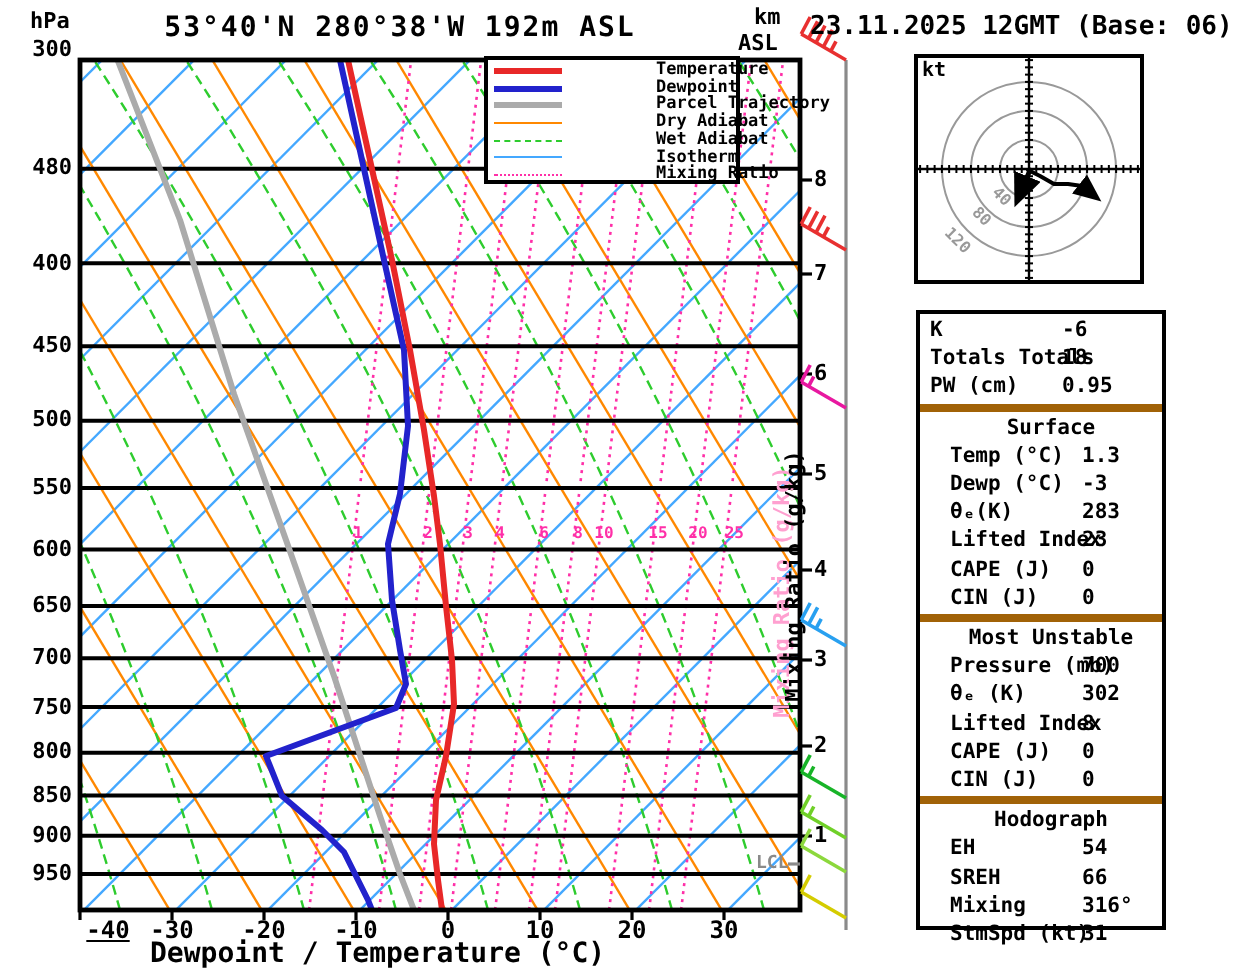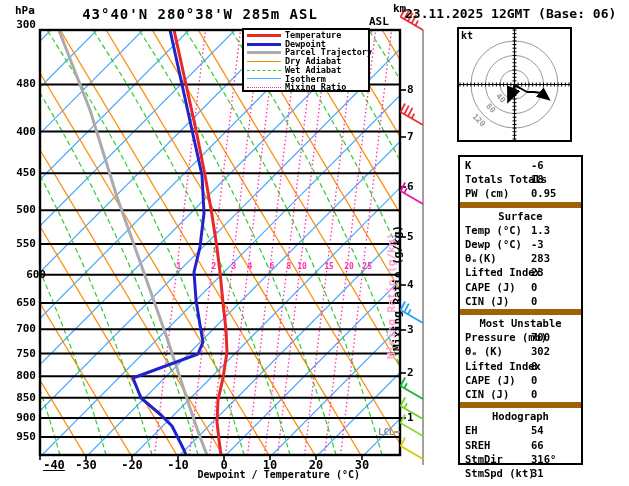--- a/index.html
+++ b/index.html
@@ -4,41 +4,41 @@
 <style>
   html,body{margin:0;padding:0;background:#fff;}
   .stage{position:relative;width:629px;height:486px;background:#ffffff;overflow:hidden;
          font-family:"DejaVu Sans Mono","Liberation Mono",monospace;color:#000;}
   .stage *{box-sizing:border-box;}
   svg{position:absolute;left:0;top:0;}
   .lbl{position:absolute;font-weight:bold;white-space:pre;}
   .title{left:40px;top:6px;width:320px;text-align:center;font-size:14px;letter-spacing:1px;}
   .date{left:405px;top:6px;font-size:13px;}
   .hpa{left:15px;top:4px;font-size:11px;}
-  .km{left:393px;top:2px;font-size:11px;}
+  .km{left:377px;top:2px;font-size:11px;}
   .asl{left:369px;top:15px;font-size:11px;}
-  .xaxis-title{left:60px;top:469px;width:300px;text-align:right;font-size:10px;}
+  .xaxis-title{left:75px;top:469px;width:300px;text-align:left;font-size:14px;}
   .footer{left:443px;top:470px;font-size:12px;}
   .kt{left:461px;top:30px;font-size:10px;}
   .lcl{left:378px;top:427px;font-size:9px;color:#8a8a8a;}
   .p-lbl{position:absolute;width:30px;text-align:right;font-size:11px;font-weight:bold;}
   .x-lbl{position:absolute;width:40px;text-align:center;font-size:12px;font-weight:bold;top:458px;}
   .km-lbl{position:absolute;left:407px;width:20px;font-size:11px;font-weight:bold;}
   .mr-lbl{position:absolute;font-size:8px;font-weight:bold;top:262px;}
   .vert{position:absolute;font-weight:bold;font-size:11px;white-space:nowrap;
         transform:translate(-50%,-50%) rotate(-90deg);}
   .legend{position:absolute;left:242px;top:28px;width:128px;height:64px;background:#fff;
           border:2px solid #000;padding:1px 0 0 3px;}
   .legend-row{display:flex;align-items:center;height:8.7px;}
   .legend-swatch{width:34px;height:0;margin-right:4px;flex:none;}
-  .legend-text{font-size:8.5px;font-weight:bold;line-height:8.5px;white-space:nowrap;}
+  .legend-text{font-size:8.5px;font-weight:bold;line-height:8.5px;white-space:nowrap;margin-left:43px;}
   .datapanel{position:absolute;left:458px;top:155px;width:125px;height:310px;background:#fff;
              border:2px solid #000;font-size:10.5px;font-weight:bold;}
   .sect{padding:1px 0;}
-  .sect + .sect{border-top:6px solid #a16207;}
+  .sect + .sect{border-top:4px solid #a16207;padding-left:10px;}
   .sect-head{text-align:center;line-height:14.2px;}
   .trow{position:relative;line-height:14.2px;padding-left:5px;white-space:pre;}
   .tval{position:absolute;left:71px;top:0;}
   .hodo-box{position:absolute;left:457px;top:27px;width:115px;height:115px;border:2px solid #000;}
 </style>
 </head>
 <body>
 
 <div class="stage">
 
@@ -275,33 +275,33 @@
         <line x1="512.5" y1="138.95" x2="516.5" y2="138.95" stroke="#000" stroke-width="1"></line>
         <text x="499" y="100" fill="#999999" font-size="8" font-weight="bold" text-anchor="middle" transform="rotate(45 499 100)">40</text>
         <text x="489" y="110" fill="#999999" font-size="8" font-weight="bold" text-anchor="middle" transform="rotate(45 489 110)">80</text>
         <text x="477" y="122" fill="#999999" font-size="8" font-weight="bold" text-anchor="middle" transform="rotate(45 477 122)">120</text>
         <polyline points="514,85 520,88 527,92 534,92 541,93 546,97" fill="none" stroke="#000" stroke-width="2" stroke-linejoin="round" stroke-linecap="round" marker-end="url(#arrow)"></polyline>
         <polyline points="515,85 510,97" fill="none" stroke="#000" stroke-width="2.4" stroke-linejoin="round" stroke-linecap="round" marker-end="url(#arrow)"></polyline>
       </g>
     </svg>
 
   <div class="lbl hpa">hPa</div>
-  <div class="lbl title">43°40'N 280°38'W 285m ASL</div>
+  <div class="lbl title">53°40'N 280°38'W 192m ASL</div>
   <div class="lbl km">km</div>
   <div class="lbl asl">ASL</div>
   <div class="lbl date">23.11.2025 12GMT (Base: 06)</div>
 
   <div id="pressure-labels">
       <div class="p-lbl" style="left:6px;top:18px;">300</div>
       <div class="p-lbl" style="left:6px;top:77.43060504700493px;">480</div>
       <div class="p-lbl" style="left:6px;top:124.5805397827238px;">400</div>
       <div class="p-lbl" style="left:6px;top:166.16972967299284px;">450</div>
       <div class="p-lbl" style="left:6px;top:203.37252775177134px;">500</div>
       <div class="p-lbl" style="left:6px;top:237.02655224067843px;">550</div>
-      <div class="p-lbl" style="left:16px;top:267.7502694557167px;">600</div>
+      <div class="p-lbl" style="left:6px;top:267.7502694557167px;">600</div>
       <div class="p-lbl" style="left:6px;top:296.0133495352424px;">650</div>
       <div class="p-lbl" style="left:6px;top:322.1808745027216px;">700</div>
       <div class="p-lbl" style="left:6px;top:346.5422574247642px;">750</div>
       <div class="p-lbl" style="left:6px;top:369.33080923844057px;">800</div>
       <div class="p-lbl" style="left:6px;top:390.73736320182377px;">850</div>
       <div class="p-lbl" style="left:6px;top:410.9199991287095px;">900</div>
       <div class="p-lbl" style="left:6px;top:430.01113495924386px;">950</div>
     </div>
   <div id="xtick-labels">
       <div class="x-lbl" style="left:34px;text-decoration:underline;">-40</div>
@@ -395,19 +395,19 @@
         <div class="trow"><span>Pressure (mb)</span><span class="tval">700</span></div>
         <div class="trow"><span>θₑ (K)</span><span class="tval">302</span></div>
         <div class="trow"><span>Lifted Index</span><span class="tval">8</span></div>
         <div class="trow"><span>CAPE (J)</span><span class="tval">0</span></div>
         <div class="trow"><span>CIN (J)</span><span class="tval">0</span></div>
       </div>
       <div class="sect">
         <div class="sect-head">Hodograph</div>
         <div class="trow"><span>EH</span><span class="tval">54</span></div>
         <div class="trow"><span>SREH</span><span class="tval">66</span></div>
-        <div class="trow"><span>StmDir</span><span class="tval">316°</span></div>
+        <div class="trow"><span>Mixing</span><span class="tval">316°</span></div>
         <div class="trow"><span>StmSpd (kt)</span><span class="tval">31</span></div>
       </div>
     </div>
 
   <div class="lbl xaxis-title">Dewpoint / Temperature (°C)</div>
 </div>
 
 </body></html>

